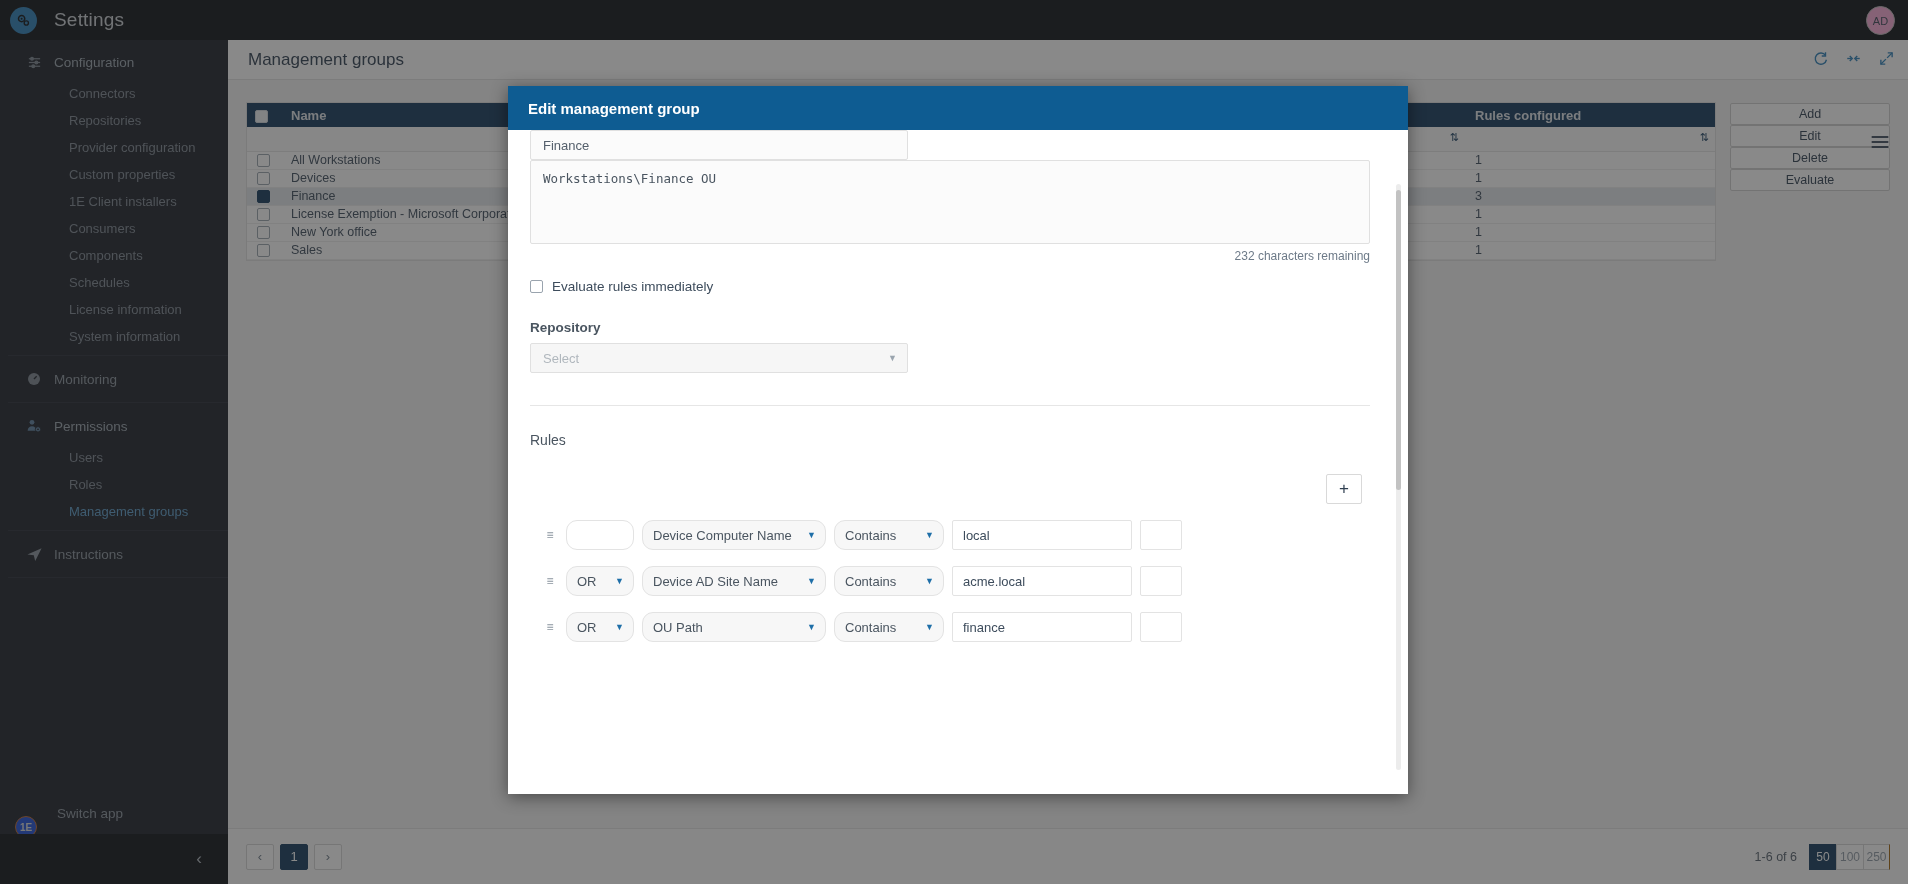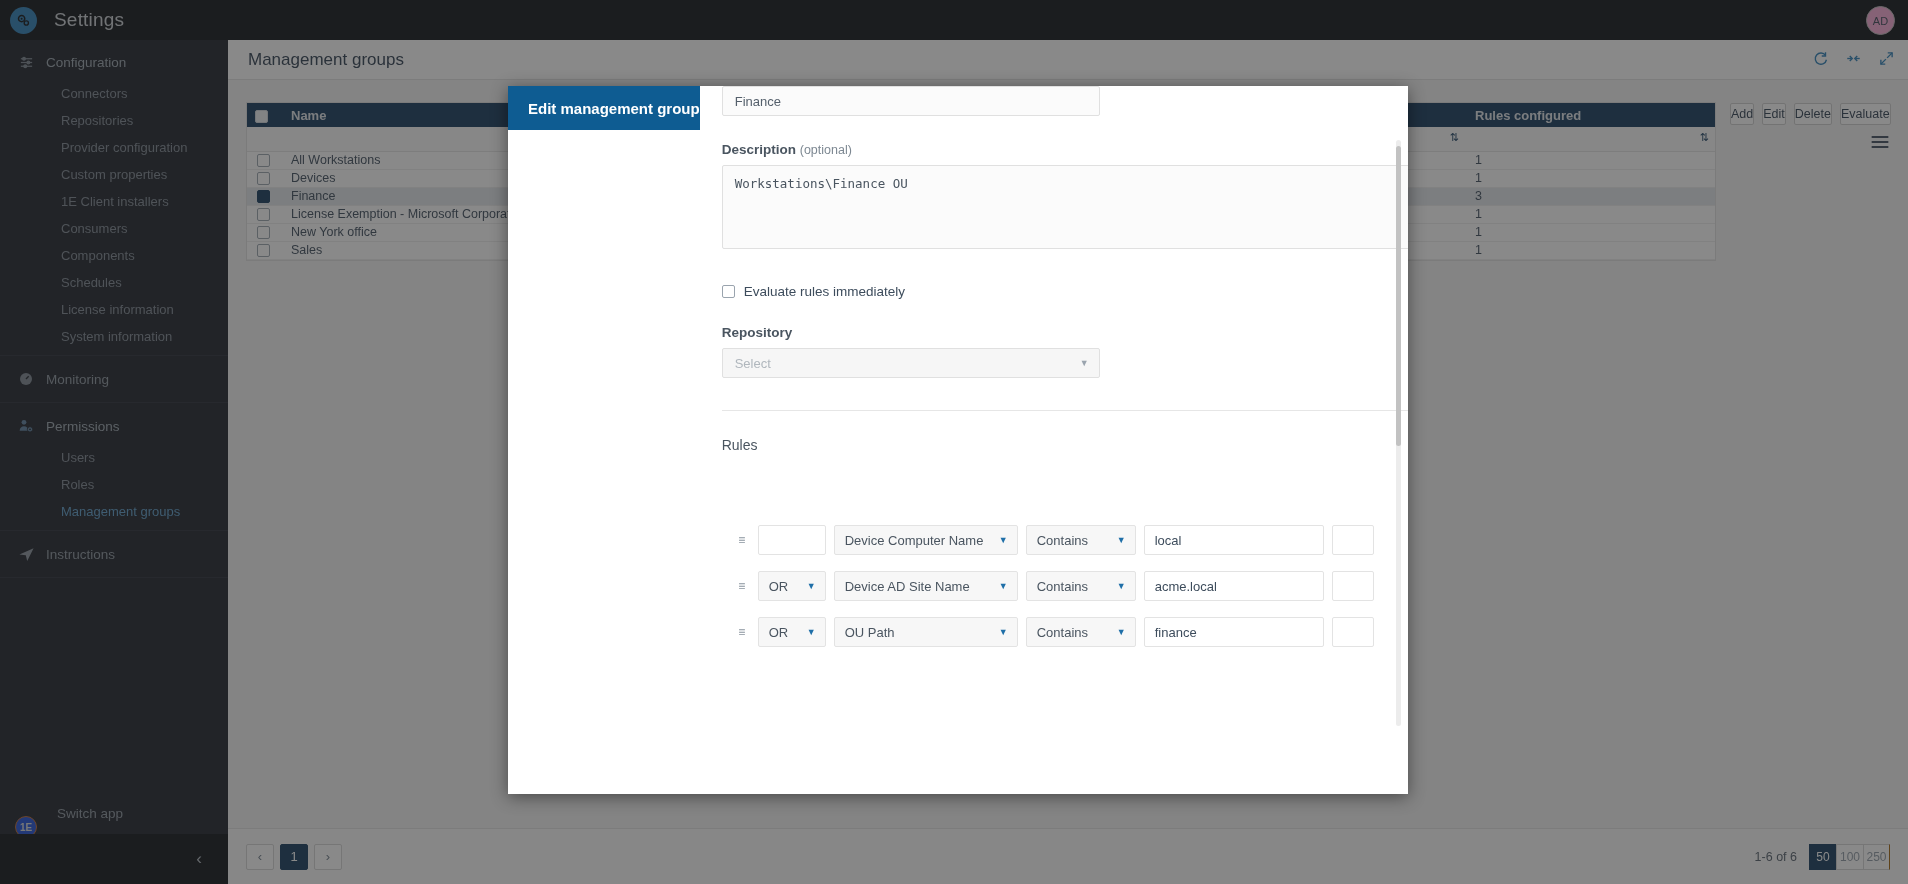--- a/index.html
+++ b/index.html
@@ -36,21 +36,21 @@
     display: flex; align-items: center; justify-content: center;
     border: 1px solid #b9b9b9;
   }
 
   
   .sidebar {
     position: absolute; top: 40px; left: 0; width: 228px; height: 844px;
     background: #1b2029; z-index: 25;
     display: flex; flex-direction: column;
   }
-  .sb-scroll { flex: 1; overflow: hidden; padding-top: 4px; }
+  .sb-scroll { flex: 1; overflow: hidden; padding-top: 4px; margin-left: 8px; }
   .sb-group {
     display: flex; align-items: center; height: 36px;
     padding-left: 12px; color: #8b949e; font-size: 13.5px;
     cursor: pointer;
   }
   .sb-group .sb-ico {
     width: 28px; display: flex; align-items: center; justify-content: center;
     color: #7c8691; font-size: 15px; flex: none;
   }
   .sb-group .sb-lbl { margin-left: 6px; }
@@ -122,21 +122,21 @@
     padding: 0 10px; border-bottom: 1px solid #ededed;
   }
   table.grid tbody tr.selected td { background: #e2e6ea; }
   .cbx {
     width: 13px; height: 13px; border: 1px solid #9aa4ae;
     background: #fff; border-radius: 2px; display: inline-block;
     vertical-align: middle; cursor: pointer;
   }
   .cbx.hdr { border-color: #cfd6dc; background: #eef1f4; }
   .cbx.on { background: #12395c; border-color: #12395c; }
-  .side-actions { width: 160px; display: flex; flex-direction: row; gap: 8px; padding-top: 1px; }
+  .side-actions { width: 160px; display: flex; flex-direction: column; gap: 0; padding-top: 1px; }
   .act-btn {
     height: 22px; background: #fff; border: 1px solid #cfcfcf;
     color: #2e3e50; font-size: 12.5px; cursor: pointer;
     display: flex; align-items: center; justify-content: center;
     border-radius: 2px;
   }
   .hamburger {
     position: absolute; right: 18px; top: 92px;
     color: #2e3e50; font-size: 20px; cursor: pointer;
   }
@@ -167,21 +167,21 @@
 
   
   .overlay {
     position: absolute; top: 0; left: 0; width: 1908px; height: 884px;
     background: rgba(40,40,40,0.55); z-index: 40;
   }
   .modal {
     position: absolute; left: 508px; top: 86px;
     width: 900px; height: 708px;
     background: #fff; box-shadow: 0 3px 16px rgba(0,0,0,.45);
-    z-index: 50; display: flex; flex-direction: row;
+    z-index: 50; display: flex; flex-direction: column;
   }
   .modal-head {
     height: 44px; background: #0e5c92; color: #fff;
     display: flex; align-items: center; padding-left: 20px;
     font-size: 15px; font-weight: 600; flex: none;
   }
   .modal-body {
     flex: 1; position: relative; overflow: hidden;
     padding: 0 24px 0 22px;
   }
@@ -241,21 +241,21 @@
     display: flex; align-items: center; gap: 0;
     margin-top: 16px; padding-left: 12px;
   }
   .drag-h {
     width: 16px; color: #8a949e; font-size: 12px; cursor: grab;
     flex: none; text-align: center;
   }
   .r-sel {
     height: 30px; border: 1px solid #e3e3e3; background: #f7f7f7;
     display: flex; align-items: center; padding: 0 10px;
-    color: #4a5560; font-size: 13px; border-radius: 2px;
+    color: #4a5560; font-size: 13px; border-radius: 11px;
     position: relative; cursor: pointer; margin-left: 8px;
   }
   .r-sel .caret {
     position: absolute; right: 9px; color: #1f6fa8; font-size: 9px;
   }
   .r-sel.conj { width: 68px; }
   .r-sel.conj.empty { background: #fff; border-color: #e3e3e3; }
   .r-sel.prop { width: 184px; }
   .r-sel.op { width: 110px; }
   .r-val {
@@ -525,24 +525,20 @@
 
   <div class="overlay"></div>
 
   <div class="modal">
     <div class="modal-head">Edit management group</div>
 
     <div class="modal-body">
       <div class="mb-inner">
         <div class="fld-name">Finance</div>
 
-        <div class="lbl">
-          <b>Description</b>
-          <span class="opt">(optional)</span>
-        </div>
         <div class="txta">Workstations\Finance OU</div>
         <div class="char-left">232 characters remaining</div>
 
         <div class="chk-row">
           <span class="cbx"></span>
           <span>Evaluate rules immediately</span>
         </div>
 
         <div class="lbl">
           <b>Repository</b>

